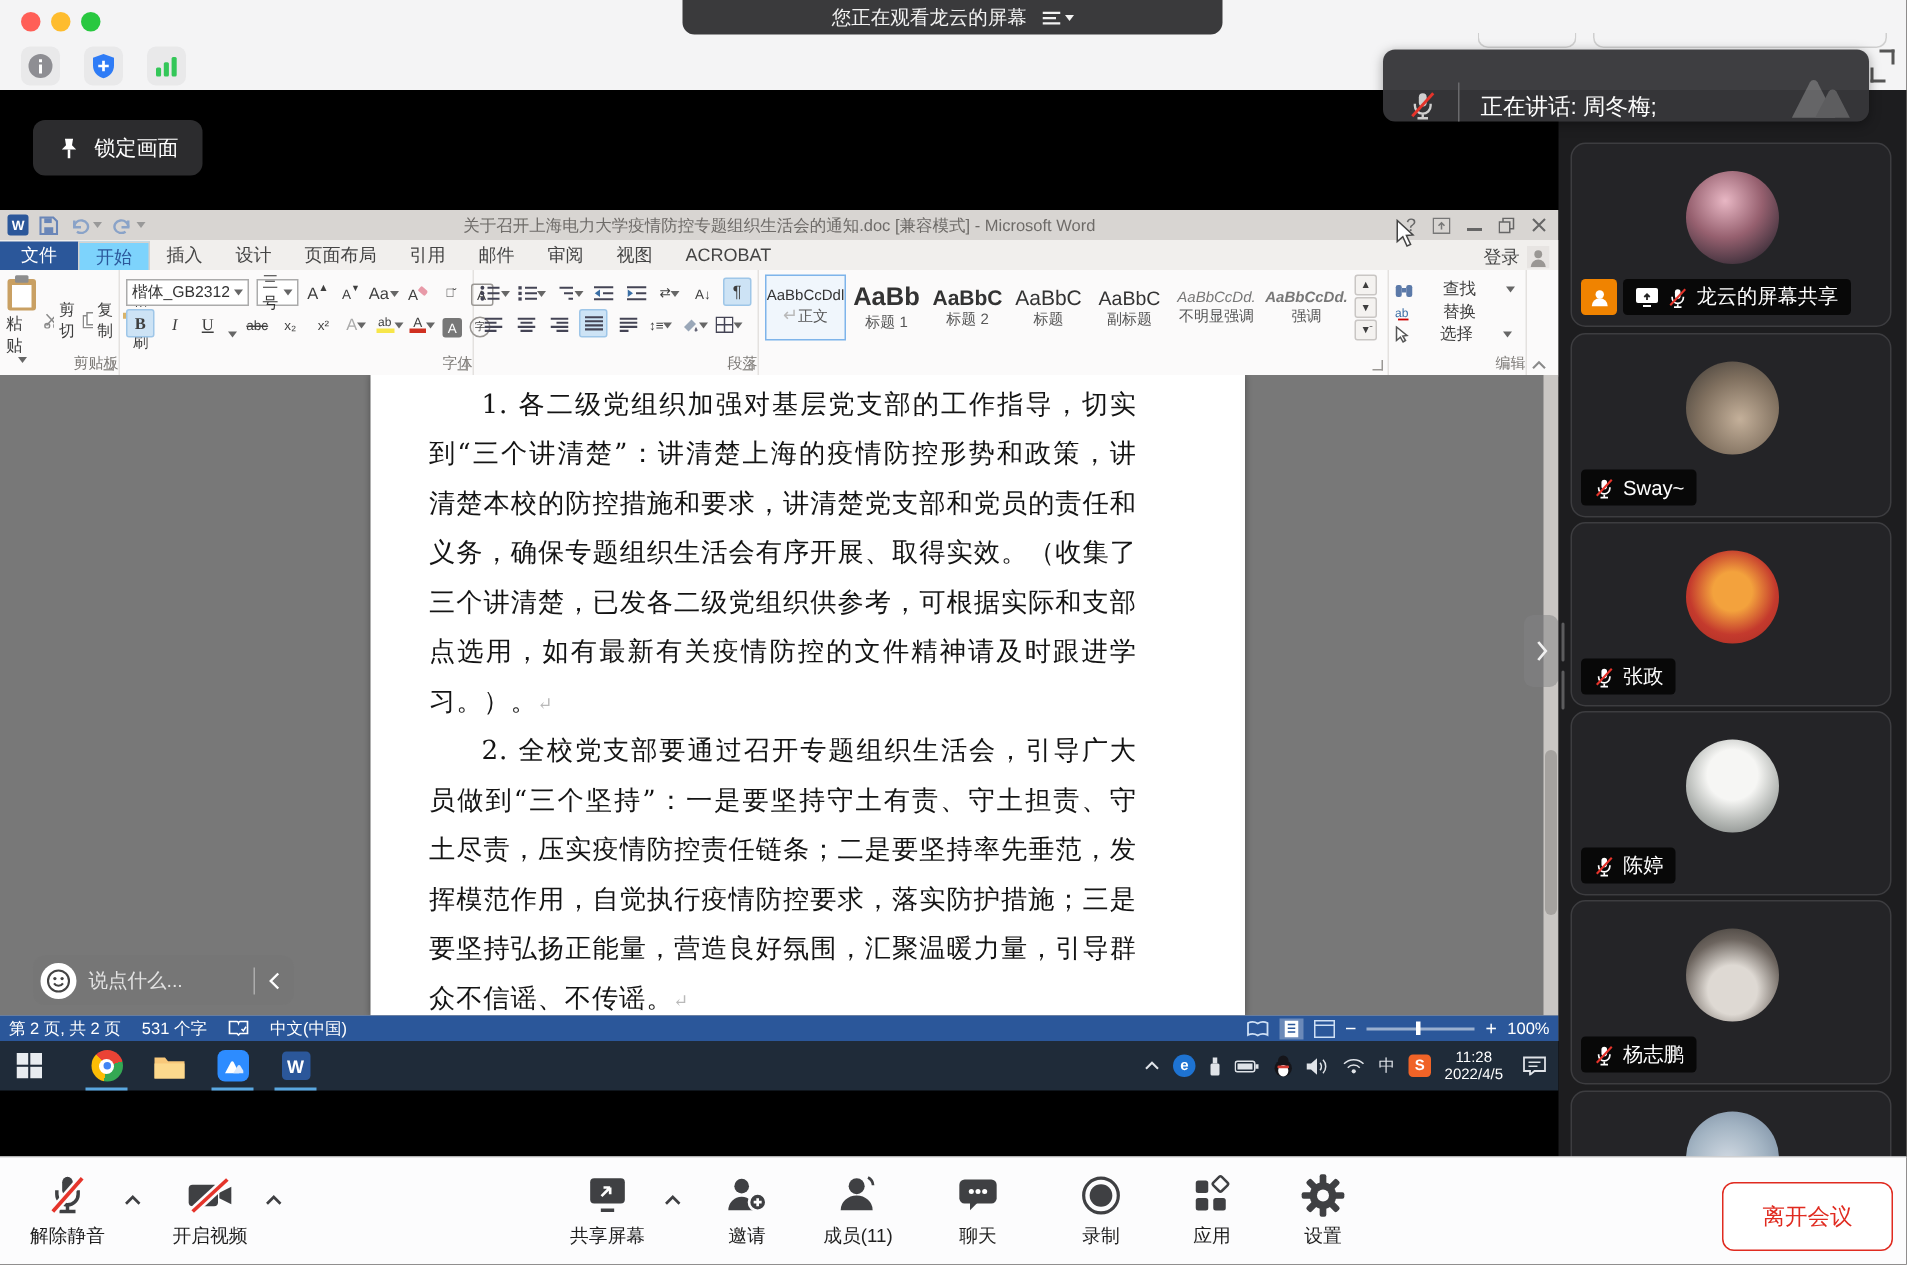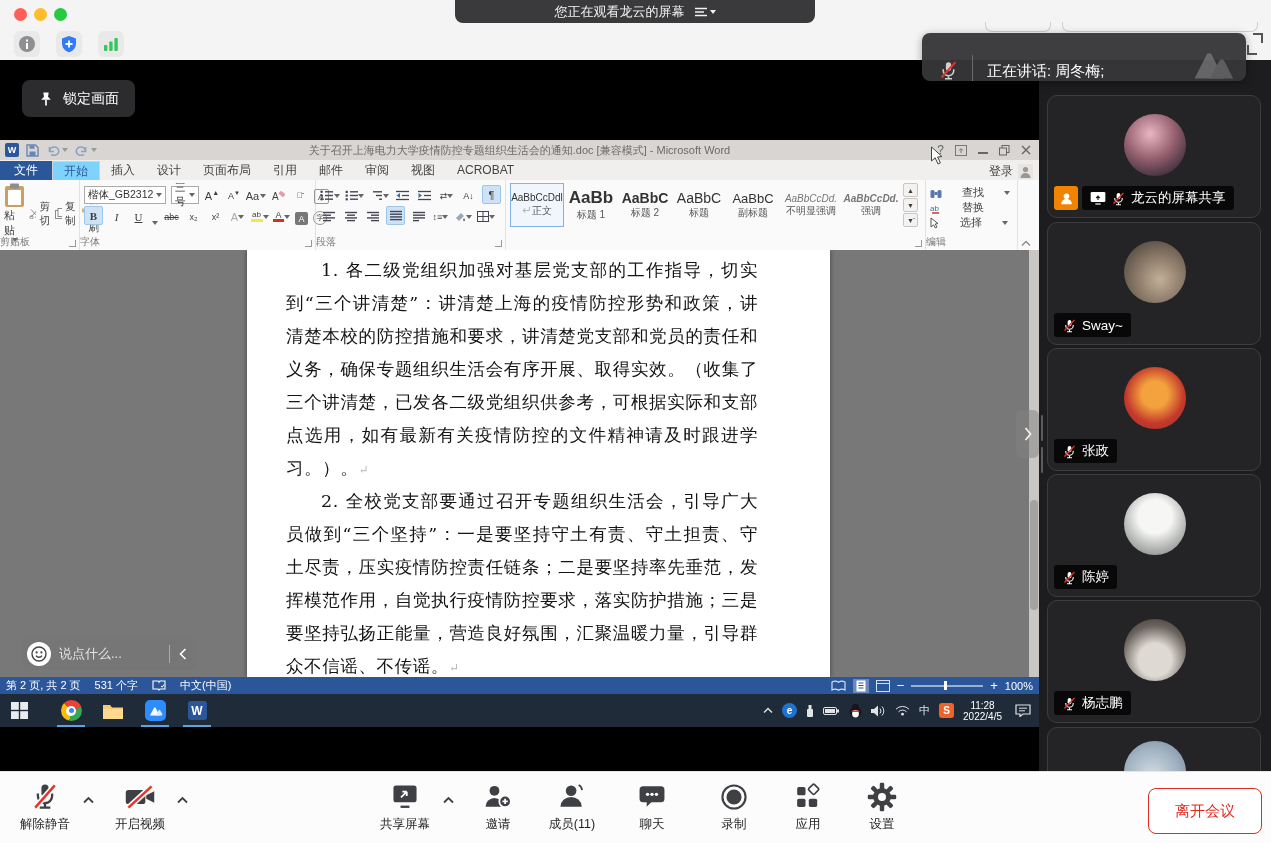--- a/index.html
+++ b/index.html
@@ -25,21 +25,21 @@
   #wtitle{left:0;top:0;width:100%;height:20px;display:flex;align-items:center}
   #wtitletext{position:absolute;left:0;right:0;text-align:center;font-size:11px;color:#6e6b68;pointer-events:none}
   .qat{display:flex;align-items:center;gap:7px;padding-left:5px;z-index:2}
   .winctl{margin-left:auto;display:flex;align-items:center;gap:11px;padding-right:8px;z-index:2;color:#666}
   #tabrow{left:0;top:20px;width:100%;height:20px;background:#f1efed;display:flex;align-items:flex-end;font-size:12px}
   .wtab{padding:0 11px;line-height:19px;color:#444}
   .wtab.file{background:#2b579a;color:#fff;padding:0 14px}
   .wtab.active{background:#7dd3fc;color:#2b579a;border:1px solid #d5d2cf;border-bottom:none;line-height:18px}
   #ribbon{left:0;top:40px;width:100%;height:70px;background:#fbfafa;border-bottom:1px solid #cfccc9;display:flex}
   .rg{position:relative;border-right:1px solid #e4e1df;padding:3px 4px 14px 4px;box-sizing:border-box}
-  .rl{position:absolute;bottom:1px;left:0;right:0;text-align:left;font-size:10px;color:#7c7976}
+  .rl{position:absolute;bottom:1px;left:0;right:0;text-align:right;font-size:10px;color:#7c7976}
   .lau{position:absolute;bottom:3px;right:3px;width:6px;height:6px;border-right:1px solid #9a9794;border-bottom:1px solid #9a9794}
   .rrow{display:flex;align-items:flex-end;gap:5px;height:21px}
   .mb{min-width:17px;height:17px;display:flex;align-items:center;justify-content:center;font-size:11px;color:#3e3e3e;border-radius:2px}
   .mb.act{background:#cde3f5;border:1px solid #9ec6e8}
   .selbox{height:16px;border:1px solid #ababab;background:#fff;font-size:10.5px;color:#333;display:flex;align-items:center;padding:0 3px;gap:3px}
   .dar{width:0;height:0;border-left:3px solid transparent;border-right:3px solid transparent;border-top:4px solid #666}
   .stcard{width:54px;height:44px;display:flex;flex-direction:column;align-items:center;justify-content:center;color:#333}
   .stcard .nm{font-size:10px;color:#555}
   .stcard.sel{border:1px solid #7eb4ea;background:#f0f6fc;box-sizing:border-box}
   .edrow{display:flex;align-items:center;gap:20px;font-size:11px;color:#3e3e3e;height:15px}

